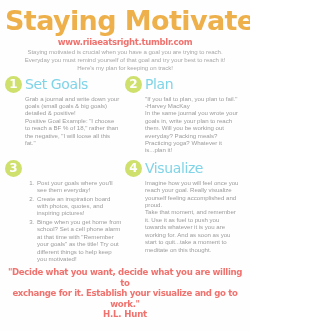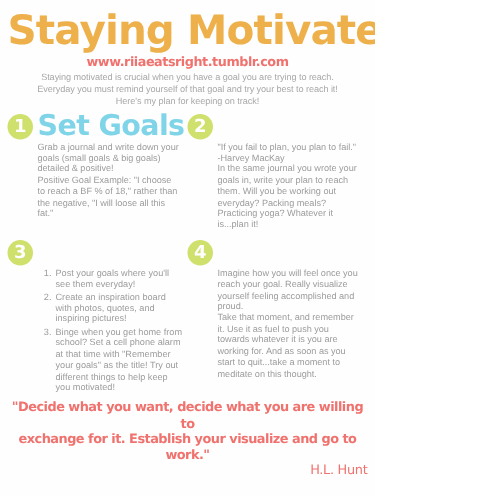--- a/index.html
+++ b/index.html
@@ -84,22 +84,22 @@
     font-family: "DejaVu Sans", sans-serif;
     font-weight: bold;
     font-size: 12px;
     line-height: 17px;
     text-align: center;
     flex: 0 0 auto;
   }
   .sec-title {
     color: #7fd4e8;
     font-family: "DejaVu Sans", sans-serif;
-    font-weight: bold;
-    font-size: 19px;
+    font-weight: normal;
+    font-size: 14px;
     line-height: 14px;
     letter-spacing: -0.4px;
     white-space: nowrap;
   }
 
   .body-text {
     color: #9c9c9c;
     font-size: 6.1px;
     line-height: 7.4px;
     letter-spacing: -0.02px;
@@ -123,24 +123,24 @@
     color: #f0726e;
     font-family: "DejaVu Sans", sans-serif;
     font-weight: bold;
     font-size: 8.6px;
     line-height: 10.5px;
     letter-spacing: -0.35px;
     margin-top: 4px;
     padding: 0 2px;
   }
   .quote-author {
-    text-align: right;
+    text-align: center;
     color: #f0726e;
     font-family: "DejaVu Sans", sans-serif;
-    font-weight: normal;
+    font-weight: bold;
     font-size: 8.6px;
     line-height: 10.5px;
     letter-spacing: -0.2px;
   }
 </style>
 </head>
 <body>
 
 <div class="poster">
 
@@ -163,20 +163,21 @@
       </div>
       <div class="body-text">
         <p>Grab a journal and write down your goals (small goals &amp; big goals) detailed &amp; positive!</p>
         <p>Positive Goal Example: "I choose to reach a BF % of 18," rather than the negative, "I will loose all this fat."</p>
       </div>
     </div>
 
     <div class="cell">
       <div class="sec-head">
         <div class="badge">2</div>
+        <div class="sec-title">Plan</div>
       </div>
       <div class="body-text">
         <p>"If you fail to plan, you plan to fail." -Harvey MacKay</p>
         <p>In the same journal you wrote your goals in, write your plan to reach them. Will you be working out everyday? Packing meals? Practicing yoga? Whatever it is...plan it!</p>
       </div>
     </div>
 
     <div class="cell row2">
       <div class="sec-head">
         <div class="badge">3</div>
@@ -184,20 +185,21 @@
       <ol class="steps">
         <li>Post your goals where you'll see them everyday!</li>
         <li>Create an inspiration board with photos, quotes, and inspiring pictures!</li>
         <li>Binge when you get home from school? Set a cell phone alarm at that time with "Remember your goals" as the title! Try out different things to help keep you motivated!</li>
       </ol>
     </div>
 
     <div class="cell row2">
       <div class="sec-head">
         <div class="badge">4</div>
+        <div class="sec-title">Visualize</div>
       </div>
       <div class="body-text">
         <p>Imagine how you will feel once you reach your goal. Really visualize yourself feeling accomplished and proud.</p>
         <p>Take that moment, and remember it. Use it as fuel to push you towards whatever it is you are working for. And as soon as you start to quit...take a moment to meditate on this thought.</p>
       </div>
     </div>
 
   </div>
 
   <div class="quote">

